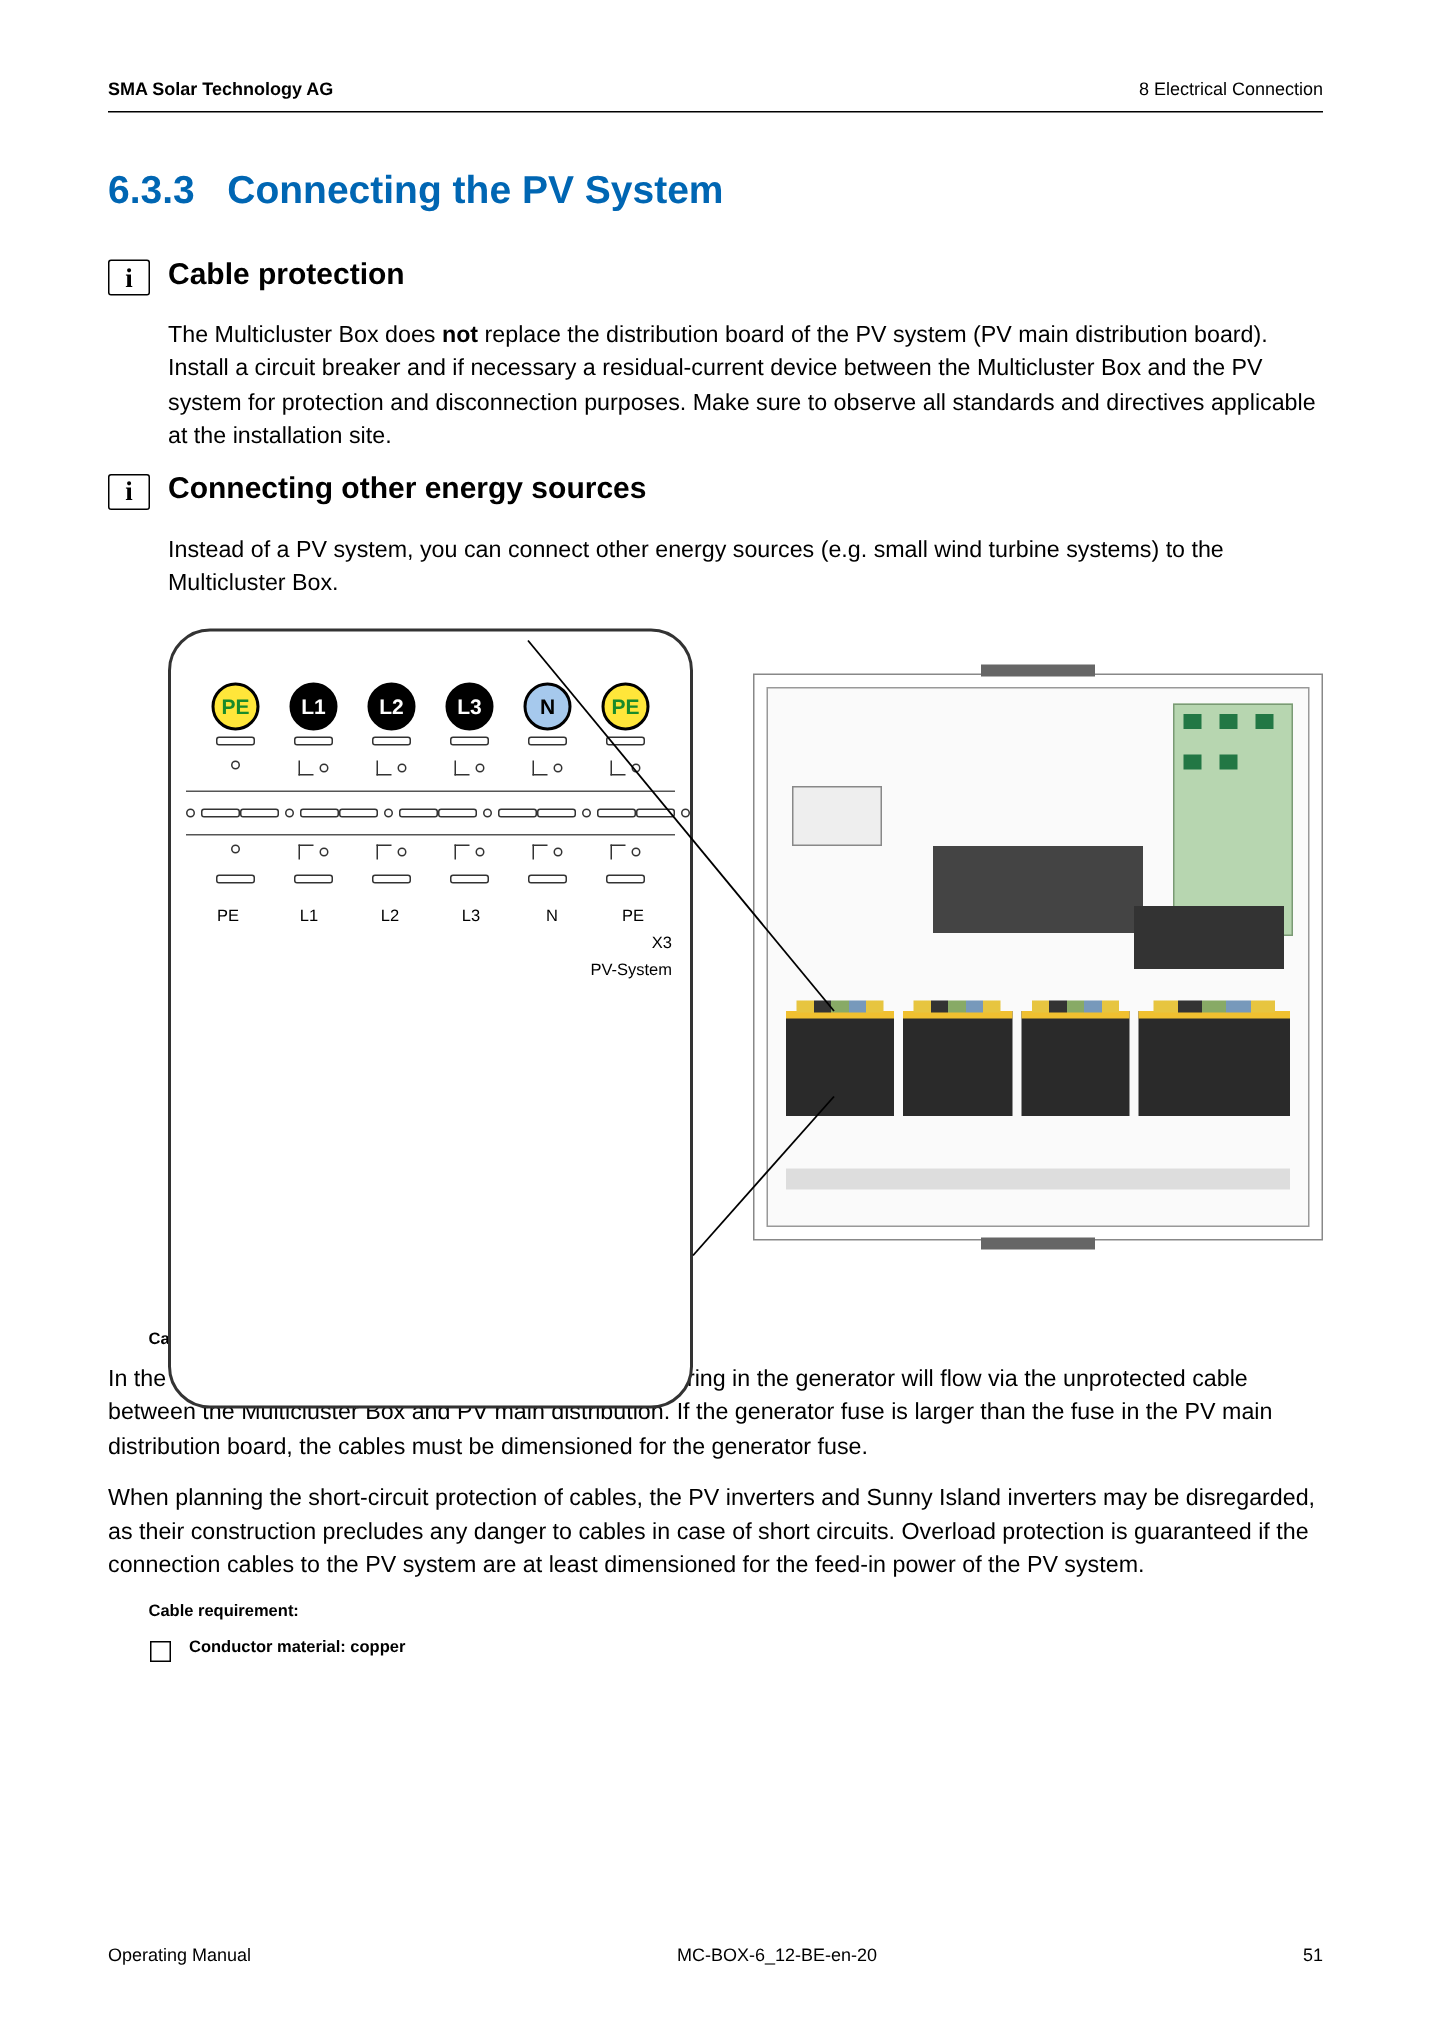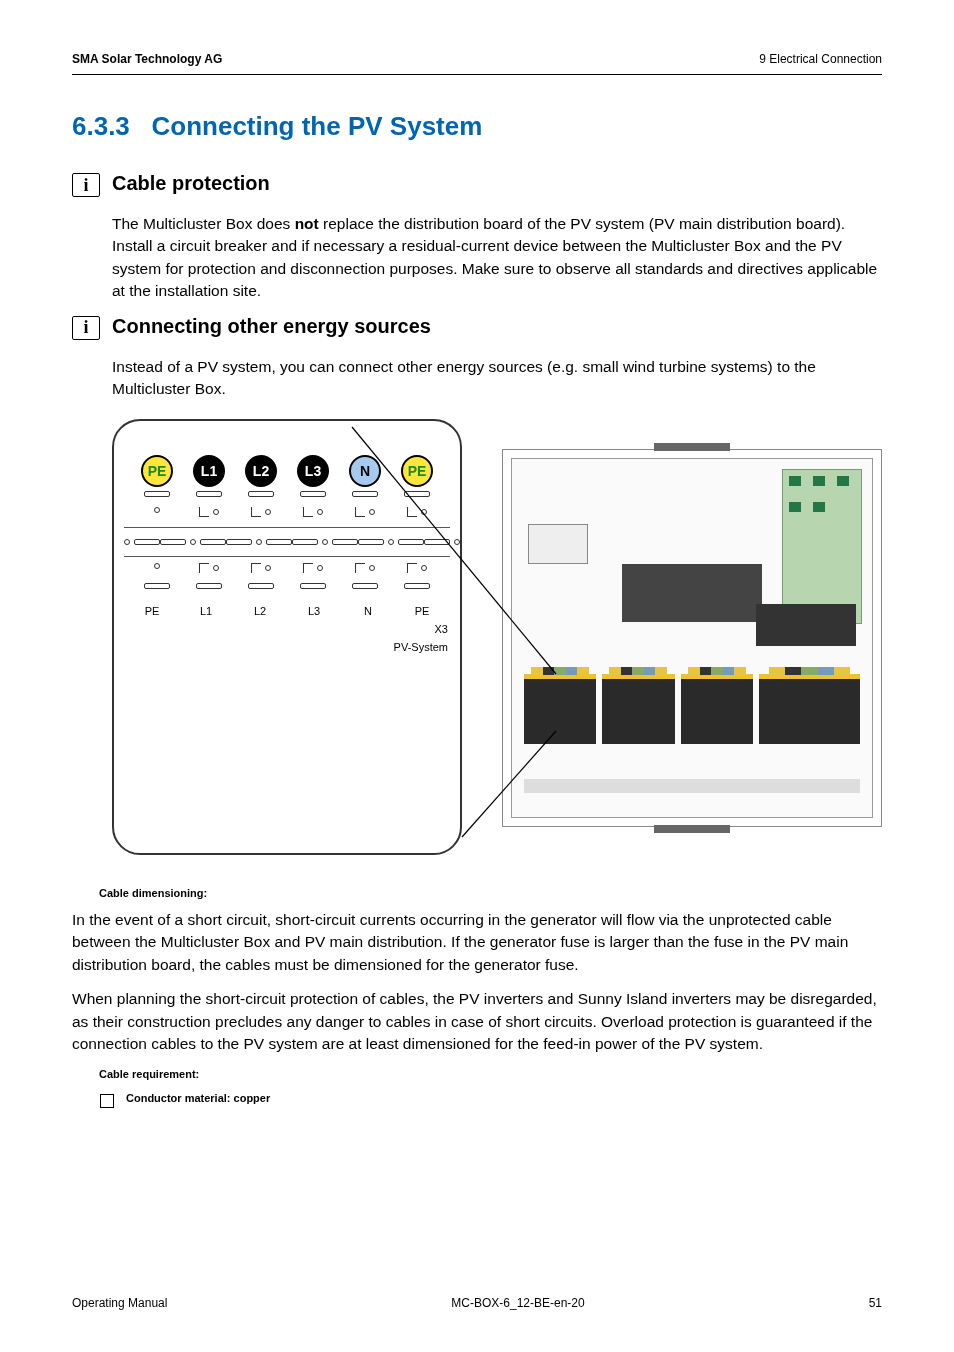--- a/index.html
+++ b/index.html
@@ -94,21 +94,21 @@
     .figure-wrap {
       margin: 18px 0 28px 40px;
       position: relative;
       height: 440px;
     }
     .diagram-left {
       position: absolute;
       left: 0;
       top: 0;
       width: 350px;
-      height: 436px;
+      height: 520px;
       border-radius: 28px;
       border: 2px solid #333;
       background: #fff;
       padding: 34px 12px 18px 12px;
     }
     .term-row {
       display: flex;
       gap: 12px;
       justify-content: center;
       margin-bottom: 10px;
@@ -197,21 +197,21 @@
       display: flex;
       justify-content: space-between;
       font-size: 12px;
     }
   </style>
 </head>
 <body>
 
 <div class="header-row">
   <span>SMA Solar Technology AG</span>
-  <span class="header-right">9  Electrical Connection</span>
+  <span class="header-right">8  Electrical Connection</span>
 </div>
 <hr class="header-rule">
 
 <h2 class="section-title">
   <span>6.3.3</span>&nbsp;&nbsp;
   <span>Connecting the PV System</span>
 </h2>
 
 <div class="info-block">
   <div class="info-icon">i</div>

